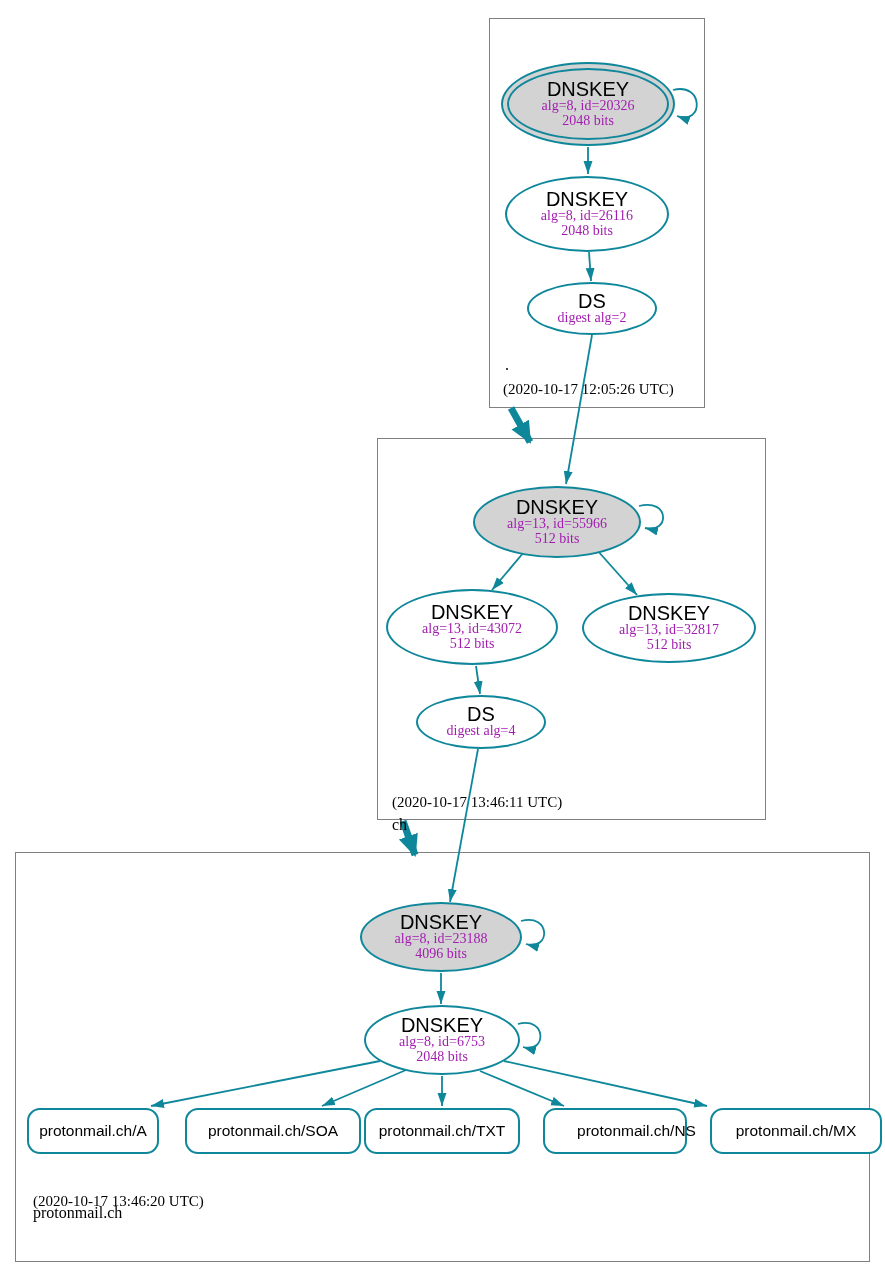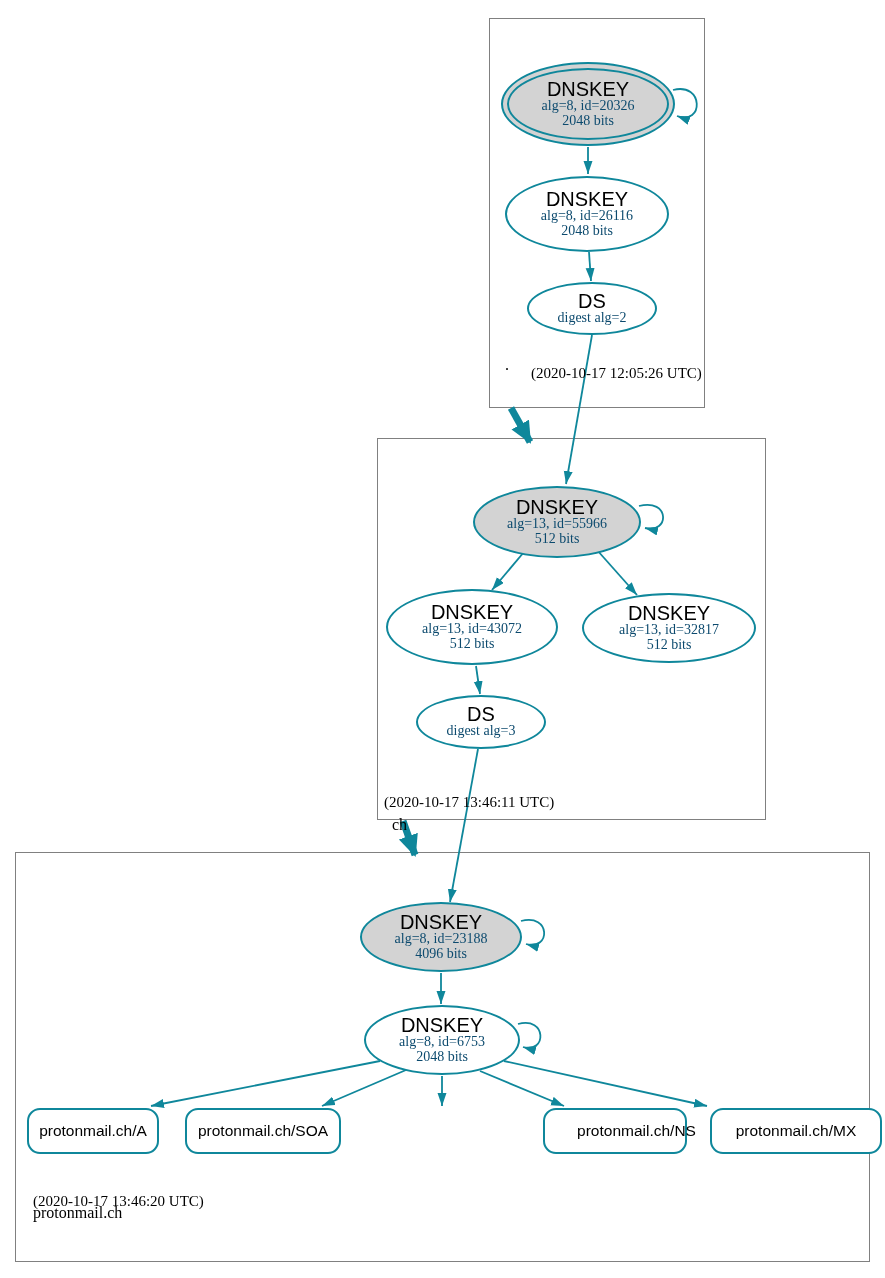--- a/index.html
+++ b/index.html
@@ -15,21 +15,21 @@
   .t{stroke:var(--accent);stroke-width:7;fill:none;}
   #arr path,#arrbig path{fill:var(--accent);}
   .ell{position:absolute;z-index:3;border:2px solid var(--accent);border-radius:50%;box-sizing:border-box;
        background:#fff;display:flex;flex-direction:column;align-items:center;justify-content:center;text-align:center;}
   .ellouter{position:absolute;z-index:3;border:2px solid var(--accent);border-radius:50%;box-sizing:border-box;
        background:var(--ksk-fill);}
   .ellinner{position:absolute;left:4px;top:4px;right:4px;bottom:4px;border:2px solid var(--accent);border-radius:50%;
        display:flex;flex-direction:column;align-items:center;justify-content:center;text-align:center;}
   .ksk{background:var(--ksk-fill);}
   .nt{font-family:"Liberation Sans",sans-serif;font-size:20px;line-height:18px;color:#000;}
-  .nd{font-family:"Liberation Serif",serif;font-size:14px;line-height:15.5px;color:#0c4a6e;}
+  .nd{font-family:"Liberation Serif",serif;font-size:14px;line-height:15.5px;color:#a21caf;}
   .rr{position:absolute;z-index:3;top:1108px;height:46px;border:2px solid var(--accent);border-radius:13px;background:#fff;
       box-sizing:border-box;display:flex;align-items:center;justify-content:center;
       font-family:"Liberation Sans",sans-serif;font-size:15.5px;color:#000;}
   .zlabel{position:absolute;z-index:3;font-family:"Liberation Serif",serif;font-size:16px;color:#000;}
   .zts{position:absolute;z-index:3;font-family:"Liberation Serif",serif;font-size:15px;color:#000;}
 </style>
 </head>
 <body>
 
 <div id="canvas">
@@ -84,21 +84,21 @@
     <div class="nd">alg=8, id=26116</div>
     <div class="nd">2048 bits</div>
   </div>
 
   <div class="ell" style="left:527px;top:282px;width:130px;height:53px;">
     <div class="nt">DS</div>
     <div class="nd">digest alg=2</div>
   </div>
 
   <div class="zlabel" style="left:505px;top:356px;">.</div>
-  <div class="zts" style="left:503px;top:365px;margin-left:28px;">(2020-10-17 12:05:26 UTC)</div>
+  <div class="zts" style="left:503px;top:381px;">(2020-10-17 12:05:26 UTC)</div>
 
   <div class="ell ksk" style="left:473px;top:486px;width:168px;height:72px;">
     <div class="nt">DNSKEY</div>
     <div class="nd">alg=13, id=55966</div>
     <div class="nd">512 bits</div>
   </div>
 
   <div class="ell" style="left:386px;top:589px;width:172px;height:76px;">
     <div class="nt">DNSKEY</div>
     <div class="nd">alg=13, id=43072</div>
@@ -106,39 +106,40 @@
   </div>
 
   <div class="ell" style="left:582px;top:593px;width:174px;height:70px;">
     <div class="nt">DNSKEY</div>
     <div class="nd">alg=13, id=32817</div>
     <div class="nd">512 bits</div>
   </div>
 
   <div class="ell" style="left:416px;top:695px;width:130px;height:54px;">
     <div class="nt">DS</div>
-    <div class="nd">digest alg=3</div>
+    <div class="nd">digest alg=4</div>
   </div>
 
   <div class="zlabel" style="left:392px;top:768px;margin-top:48px;">ch</div>
-  <div class="zts" style="left:384px;top:794px;">(2020-10-17 13:46:11 UTC)</div>
+  <div class="zts" style="left:392px;top:794px;">(2020-10-17 13:46:11 UTC)</div>
 
   <div class="ell ksk" style="left:360px;top:902px;width:162px;height:70px;">
     <div class="nt">DNSKEY</div>
     <div class="nd">alg=8, id=23188</div>
     <div class="nd">4096 bits</div>
   </div>
 
   <div class="ell" style="left:364px;top:1005px;width:156px;height:70px;">
     <div class="nt">DNSKEY</div>
     <div class="nd">alg=8, id=6753</div>
     <div class="nd">2048 bits</div>
   </div>
 
   <div class="rr" style="left:27px;width:132px;">protonmail.ch/A</div>
-  <div class="rr" style="left:185px;width:156px;">protonmail.ch/SOA</div>
+  <div class="rr" style="left:185px;width:176px;">protonmail.ch/SOA</div>
+  <div class="rr" style="left:364px;width:156px;">protonmail.ch/TXT</div>
   <div class="rr" style="left:543px;width:144px;padding-left:43px;">protonmail.ch/NS</div>
   <div class="rr" style="left:710px;width:172px;">protonmail.ch/MX</div>
 
   <div class="zlabel" style="left:33px;top:1204px;">protonmail.ch</div>
   <div class="zts" style="left:33px;top:1193px;text-align:center;">(2020-10-17 13:46:20 UTC)</div>
 
 </div>
 
 </body></html>

